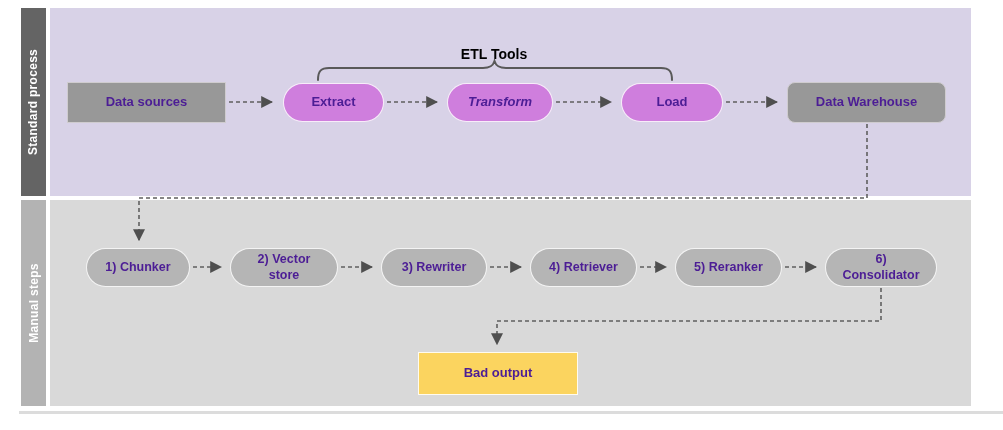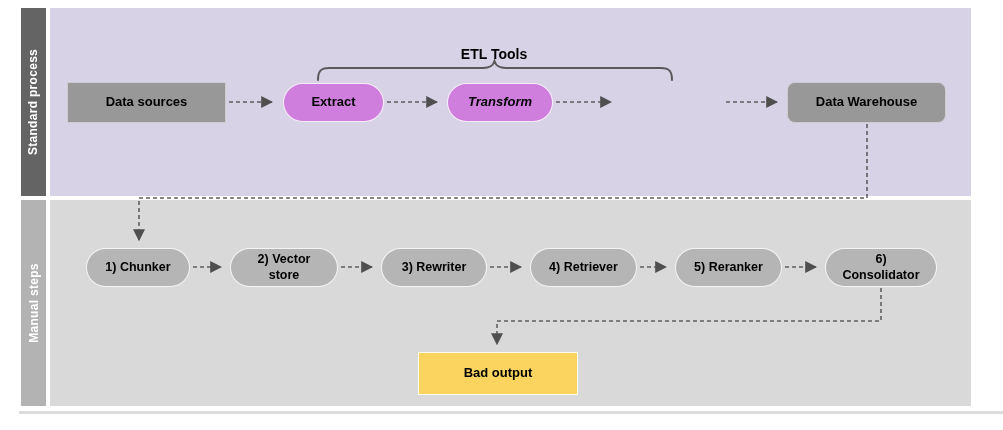--- a/index.html
+++ b/index.html
@@ -15,21 +15,21 @@
   }
   .bar-top{left:21px;top:8px;width:25px;height:188px;background:#646464;}
   .bar-bottom{left:21px;top:200px;width:25px;height:206px;background:#b3b3b3;}
   .body-top{position:absolute;left:50px;top:8px;width:921px;height:188px;background:#d8d2e7;}
   .body-bottom{position:absolute;left:50px;top:200px;width:921px;height:206px;background:#d9d9d9;}
   .bottom-divider{position:absolute;left:19px;top:411px;width:984px;height:3px;background:#dcdcdc;}
 
   
   .node{
     position:absolute;display:flex;align-items:center;justify-content:center;
-    color:#000000;font-weight:bold;text-align:center;box-sizing:border-box;line-height:1.25;
+    color:#4c1d95;font-weight:bold;text-align:center;box-sizing:border-box;line-height:1.25;
   }
   .rect-node{background:#989898;border:1px solid #cfcccf;font-size:13px;}
   .pill{border-radius:20px;border:1.5px solid rgba(255,255,255,.85);font-size:13px;}
   .pill-purple{background:#cf7edd;}
   .pill-gray{background:#b5b5b5;font-size:12.5px;padding:0 10px;}
   .pill-gray.wrap{padding:0 14px;}
   .yellow-node{background:#fbd45f;border:1.5px solid rgba(255,255,255,.9);font-size:13px;text-align:center;}
 
   #n-data-sources{left:67px;top:82px;width:159px;height:41px;}
   #n-extract{left:283px;top:83px;width:101px;height:39px;}
@@ -68,20 +68,21 @@
   <div class="bottom-divider"></div>
 
   <div class="etl-label">ETL Tools</div>
   <svg class="svg-layer" style="left:315px;top:59px;" width="360" height="24">
     <path d="M3,21 C3,12 6,9 14,9 L168,9 C175,9 178,7 179.5,2 C181,7 184,9 191,9 L346,9 C354,9 357,12 357,21" fill="none" stroke="#595959" stroke-width="2" stroke-linecap="round"></path>
   </svg>
 
   <div class="node rect-node" id="n-data-sources">Data sources</div>
   <div class="node pill pill-purple" id="n-extract">Extract</div>
   <div class="node pill pill-purple" id="n-transform">Transform</div>
+  <div class="node pill pill-purple" id="n-load">Load</div>
   <div class="node rect-node" id="n-data-warehouse">Data Warehouse</div>
 
   <div class="node pill pill-gray" id="n-chunker">1) Chunker</div>
   <div class="node pill pill-gray wrap" id="n-vector-store">2) Vector store</div>
   <div class="node pill pill-gray" id="n-rewriter">3) Rewriter</div>
   <div class="node pill pill-gray" id="n-retriever">4) Retriever</div>
   <div class="node pill pill-gray" id="n-reranker">5) Reranker</div>
   <div class="node pill pill-gray wrap" id="n-consolidator">6) Consolidator</div>
   <div class="node yellow-node" id="n-bad-output">Bad output</div>
 

